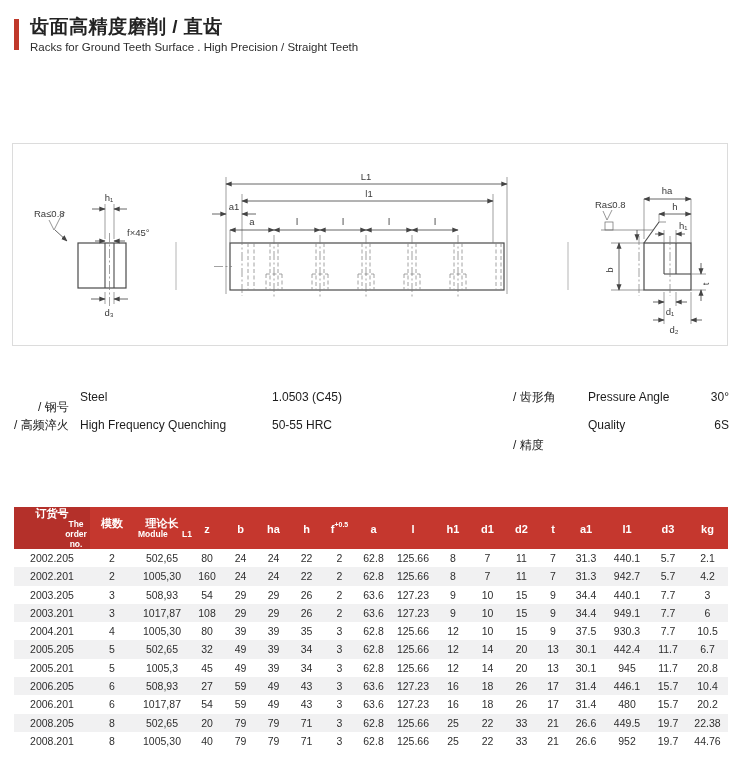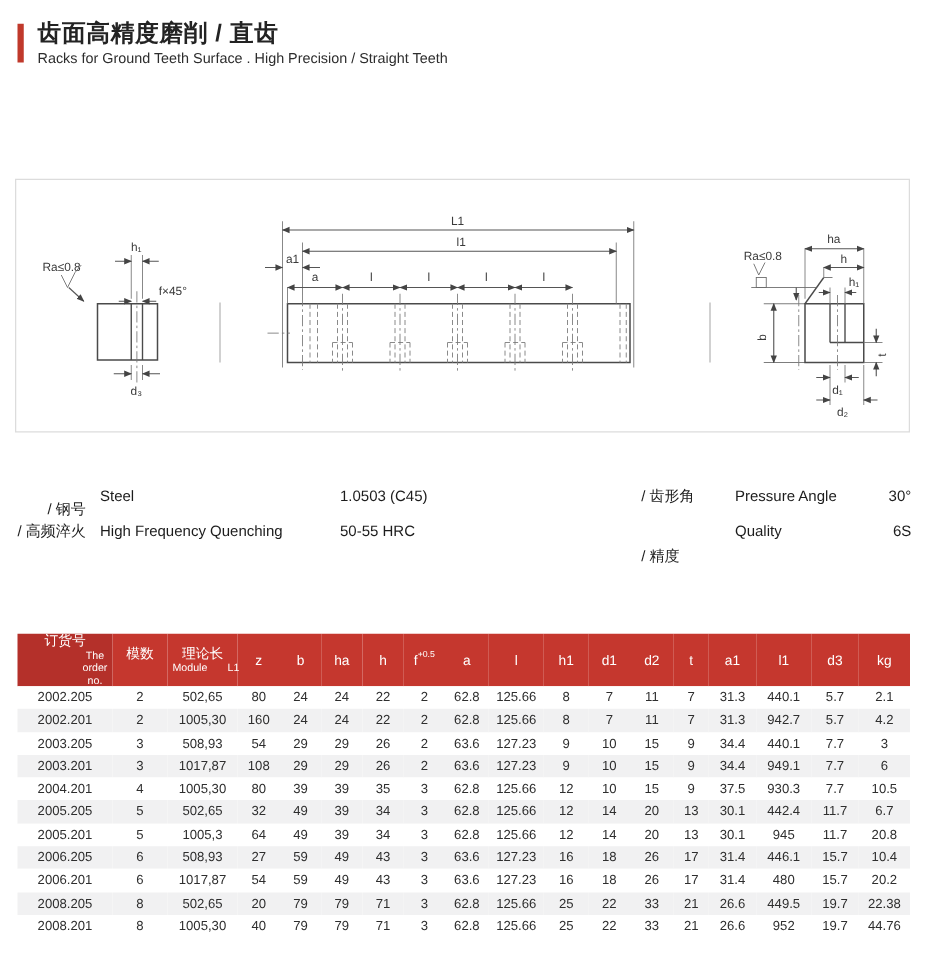--- a/index.html
+++ b/index.html
@@ -24,21 +24,21 @@
   svg .hat{fill:url(#hatch);stroke:none;}
   svg .div{stroke:#b5b5b5;stroke-width:1;}
 
   
   .spec-zh{position:absolute;font-size:12px;color:#1c1c1c;}
   .spec-en{position:absolute;font-size:12px;color:#1c1c1c;}
   .spec-val{position:absolute;font-size:12px;color:#1c1c1c;}
 
   
   #spec-table{position:absolute;left:14px;top:507px;width:714px;border-collapse:collapse;table-layout:fixed;}
-  #spec-table th{background:#c5372e;color:#fff;font-weight:normal;vertical-align:middle;padding:0;height:33px;}
+  #spec-table th{background:#c5372e;color:#fff;font-weight:bold;vertical-align:middle;padding:0;height:33px;}
   #spec-table th.th-first{background:#b4302a;}
   #spec-table th .zh{display:block;font-size:11px;line-height:12px;}
   #spec-table th .en{display:block;font-size:8.5px;line-height:10px;margin-left:48px;}
   #spec-table th .one{font-size:11px;}
   #spec-table th sup{font-size:7px;}
   #spec-table td{font-size:10.5px;color:#2e2e2e;text-align:center;height:18.3px;padding:0;line-height:18.3px;white-space:nowrap;}
   #spec-table tbody tr:nth-child(even){background:#f1f1f2;}
   #spec-table tbody tr:nth-child(odd){background:#ffffff;}
   #spec-table th{text-align:center;}
 </style>
@@ -390,21 +390,21 @@
           <td>13</td>
           <td>30.1</td>
           <td>442.4</td>
           <td>11.7</td>
           <td>6.7</td>
         </tr>
         <tr>
           <td>2005.201</td>
           <td>5</td>
           <td>1005,3</td>
-          <td>64</td>
+          <td>45</td>
           <td>49</td>
           <td>39</td>
           <td>34</td>
           <td>3</td>
           <td>62.8</td>
           <td>125.66</td>
           <td>12</td>
           <td>14</td>
           <td>20</td>
           <td>13</td>

